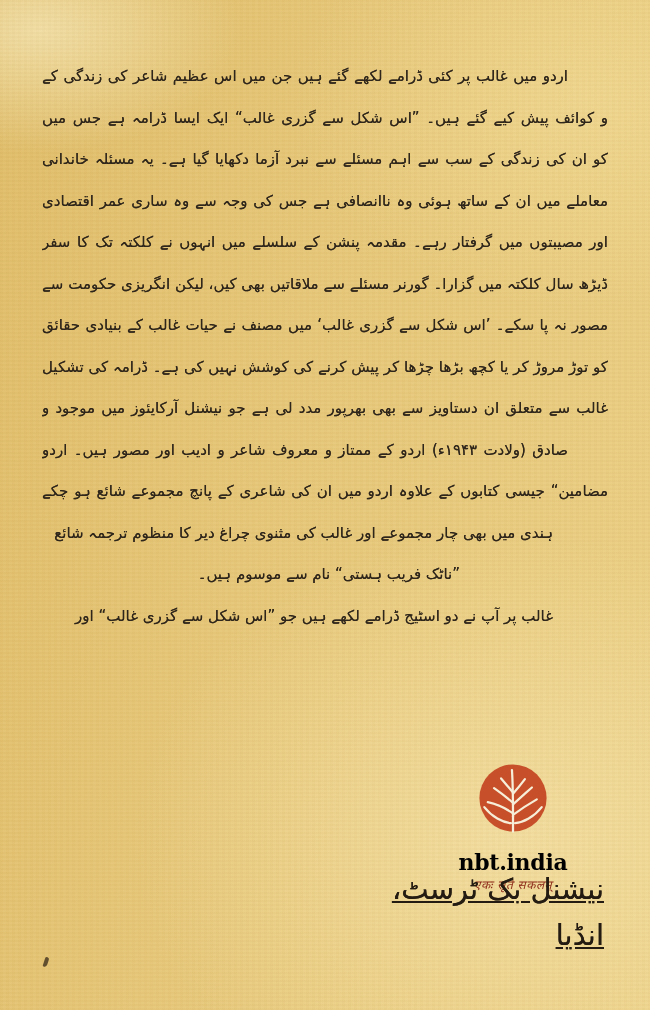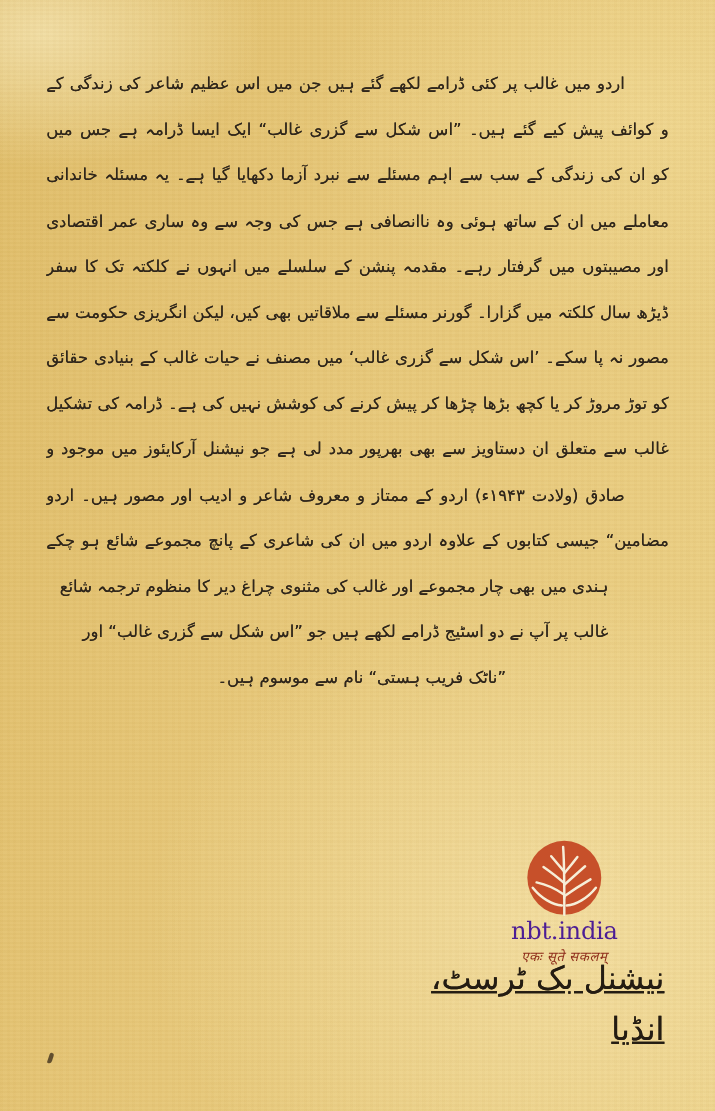--- a/index.html
+++ b/index.html
@@ -30,22 +30,22 @@
     height:41.5px;line-height:41.5px;font-size:15px;
     text-align:justify;text-align-last:justify;overflow:hidden;
   }
   .nat{text-align:right;text-align-last:right;}
   .ind-a{padding-right:40px;}
   .ind-b{padding-right:55px;}
   .ind-c{padding-right:148px;}
   .logo-block{position:absolute;left:448px;top:763px;width:130px;text-align:center;}
   .leaf-svg{display:block;margin:0 auto;}
   .wordmark{
-    font-family:"DejaVu Serif",serif;font-weight:normal;
-    font-size:22px;letter-spacing:-0.3px;color:#4c1d95;margin-top:2px;
+    font-family:"DejaVu Serif",serif;font-weight:bold;
+    font-size:22px;letter-spacing:-0.3px;color:#000000;margin-top:16px;
   }
   .motto{
     font-size:12px;color:#8e2d1b;margin-top:1px;letter-spacing:.5px;
     font-family:"DejaVu Sans",sans-serif;
     font-style:italic;
   }
   .publisher-urdu{
     position:absolute;left:360px;top:866px;width:244px;
     direction:rtl;text-align:right;font-size:29px;line-height:46px;
     color:#241c12;text-shadow:0 0 .6px rgba(36,28,18,.9);text-decoration:underline;
@@ -67,22 +67,22 @@
   <div class="ln">کو ان کی زندگی کے سب سے اہم مسئلے سے نبرد آزما دکھایا گیا ہے۔ یہ مسئلہ خاندانی پنشن کے</div>
   <div class="ln">معاملے میں ان کے ساتھ ہوئی وہ ناانصافی ہے جس کی وجہ سے وہ ساری عمر اقتصادی پریشانیوں</div>
   <div class="ln">اور مصیبتوں میں گرفتار رہے۔ مقدمہ پنشن کے سلسلے میں انہوں نے کلکتہ تک کا سفر کیا۔ تقریباً</div>
   <div class="ln">ڈیڑھ سال کلکتہ میں گزارا۔ گورنر مسئلے سے ملاقاتیں بھی کیں، لیکن انگریزی حکومت سے</div>
   <div class="ln">مصور نہ پا سکے۔ ’اس شکل سے گزری غالب‘ میں مصنف نے حیات غالب کے بنیادی حقائق</div>
   <div class="ln">کو توڑ مروڑ کر یا کچھ بڑھا چڑھا کر پیش کرنے کی کوشش نہیں کی ہے۔ ڈرامہ کی تشکیل میں</div>
   <div class="ln">غالب سے متعلق ان دستاویز سے بھی بھرپور مدد لی ہے جو نیشنل آرکایئوز میں موجود و محفوظ ہیں۔</div>
   <div class="ln ind-a">صادق (ولادت ۱۹۴۳ء) اردو کے ممتاز و معروف شاعر و ادیب اور مصور ہیں۔ اردو اور ہندی</div>
   <div class="ln">مضامین“ جیسی کتابوں کے علاوہ اردو میں ان کی شاعری کے پانچ مجموعے شائع ہو چکے ہیں۔</div>
   <div class="ln nat ind-b">ہندی میں بھی چار مجموعے اور غالب کی مثنوی چراغ دیر کا منظوم ترجمہ شائع ہو چکا ہے۔</div>
+  <div class="ln nat ind-c">”ناٹک فریب ہستی“ نام سے موسوم ہیں۔</div>
   <div class="ln nat ind-b">غالب پر آپ نے دو اسٹیج ڈرامے لکھے ہیں جو ”اس شکل سے گزری غالب“ اور</div>
-  <div class="ln nat ind-c">”ناٹک فریب ہستی“ نام سے موسوم ہیں۔</div>
 </div>
 
 <div class="logo-block">
   <svg class="leaf-svg" width="70" height="70" viewBox="0 0 100 100" aria-hidden="true">
     <circle cx="50" cy="50" r="48" fill="#c7502a"></circle>
     <g stroke="#f6eed8" stroke-width="3.2" fill="none" stroke-linecap="round">
       <path d="M50 98 L50 76"></path>
       <path d="M50 76 C50 55 50 32 48.5 10"></path>
       <path d="M50 72 C40 65 28 59 14 56"></path>
       <path d="M50 57 C41 49 33 43 23 36"></path>

